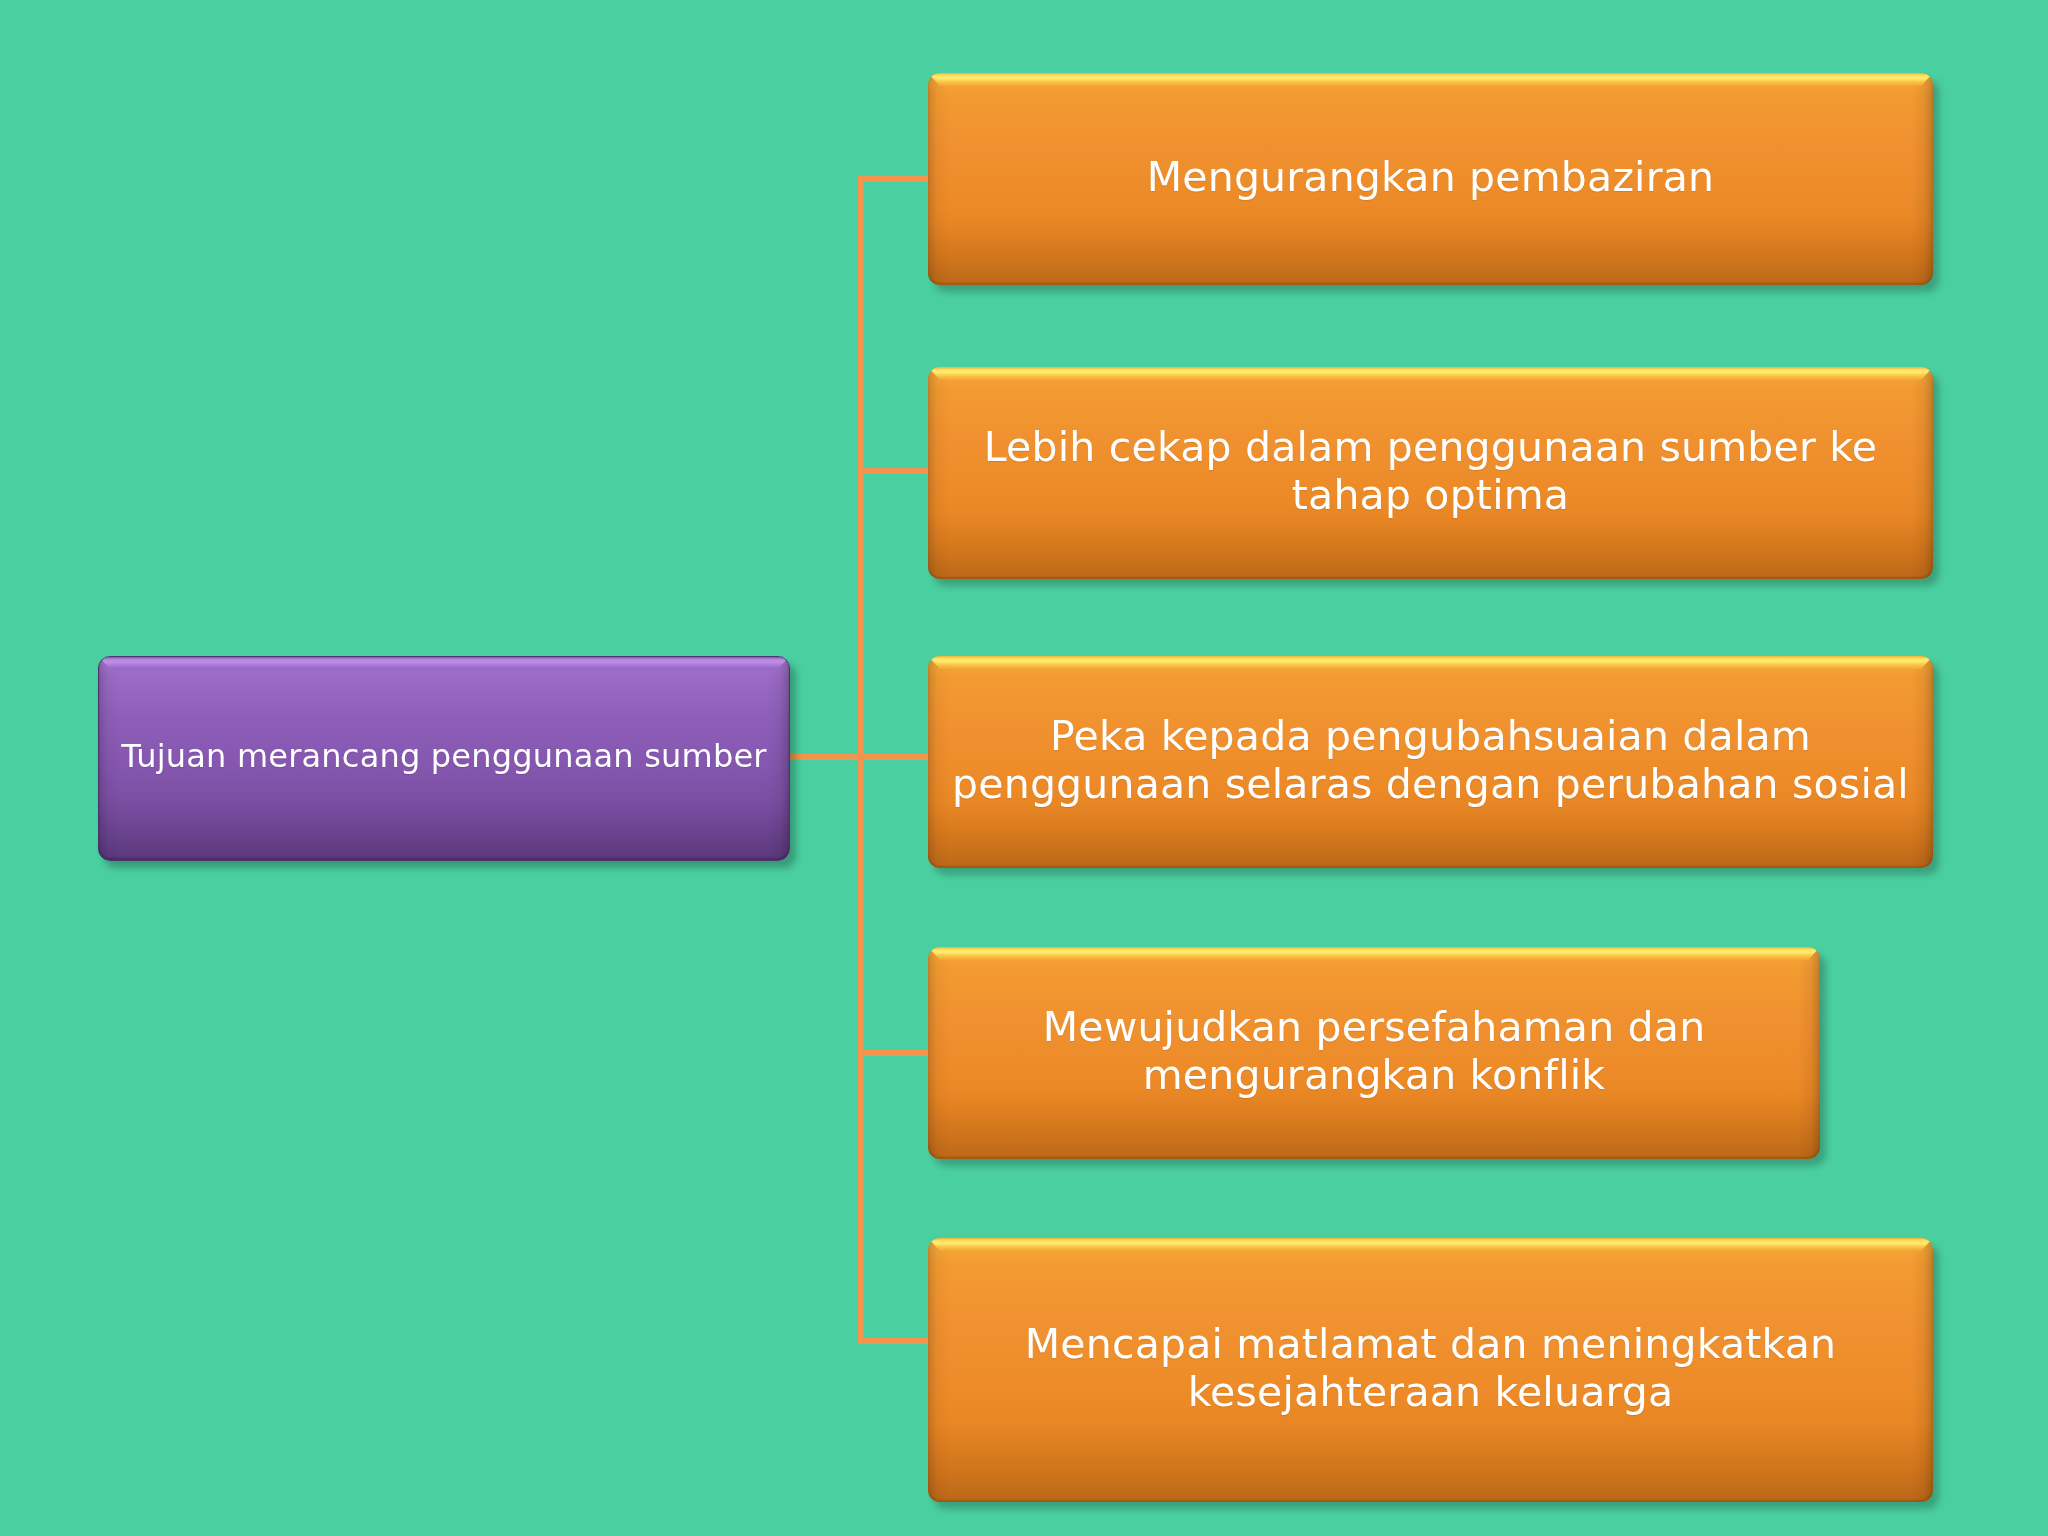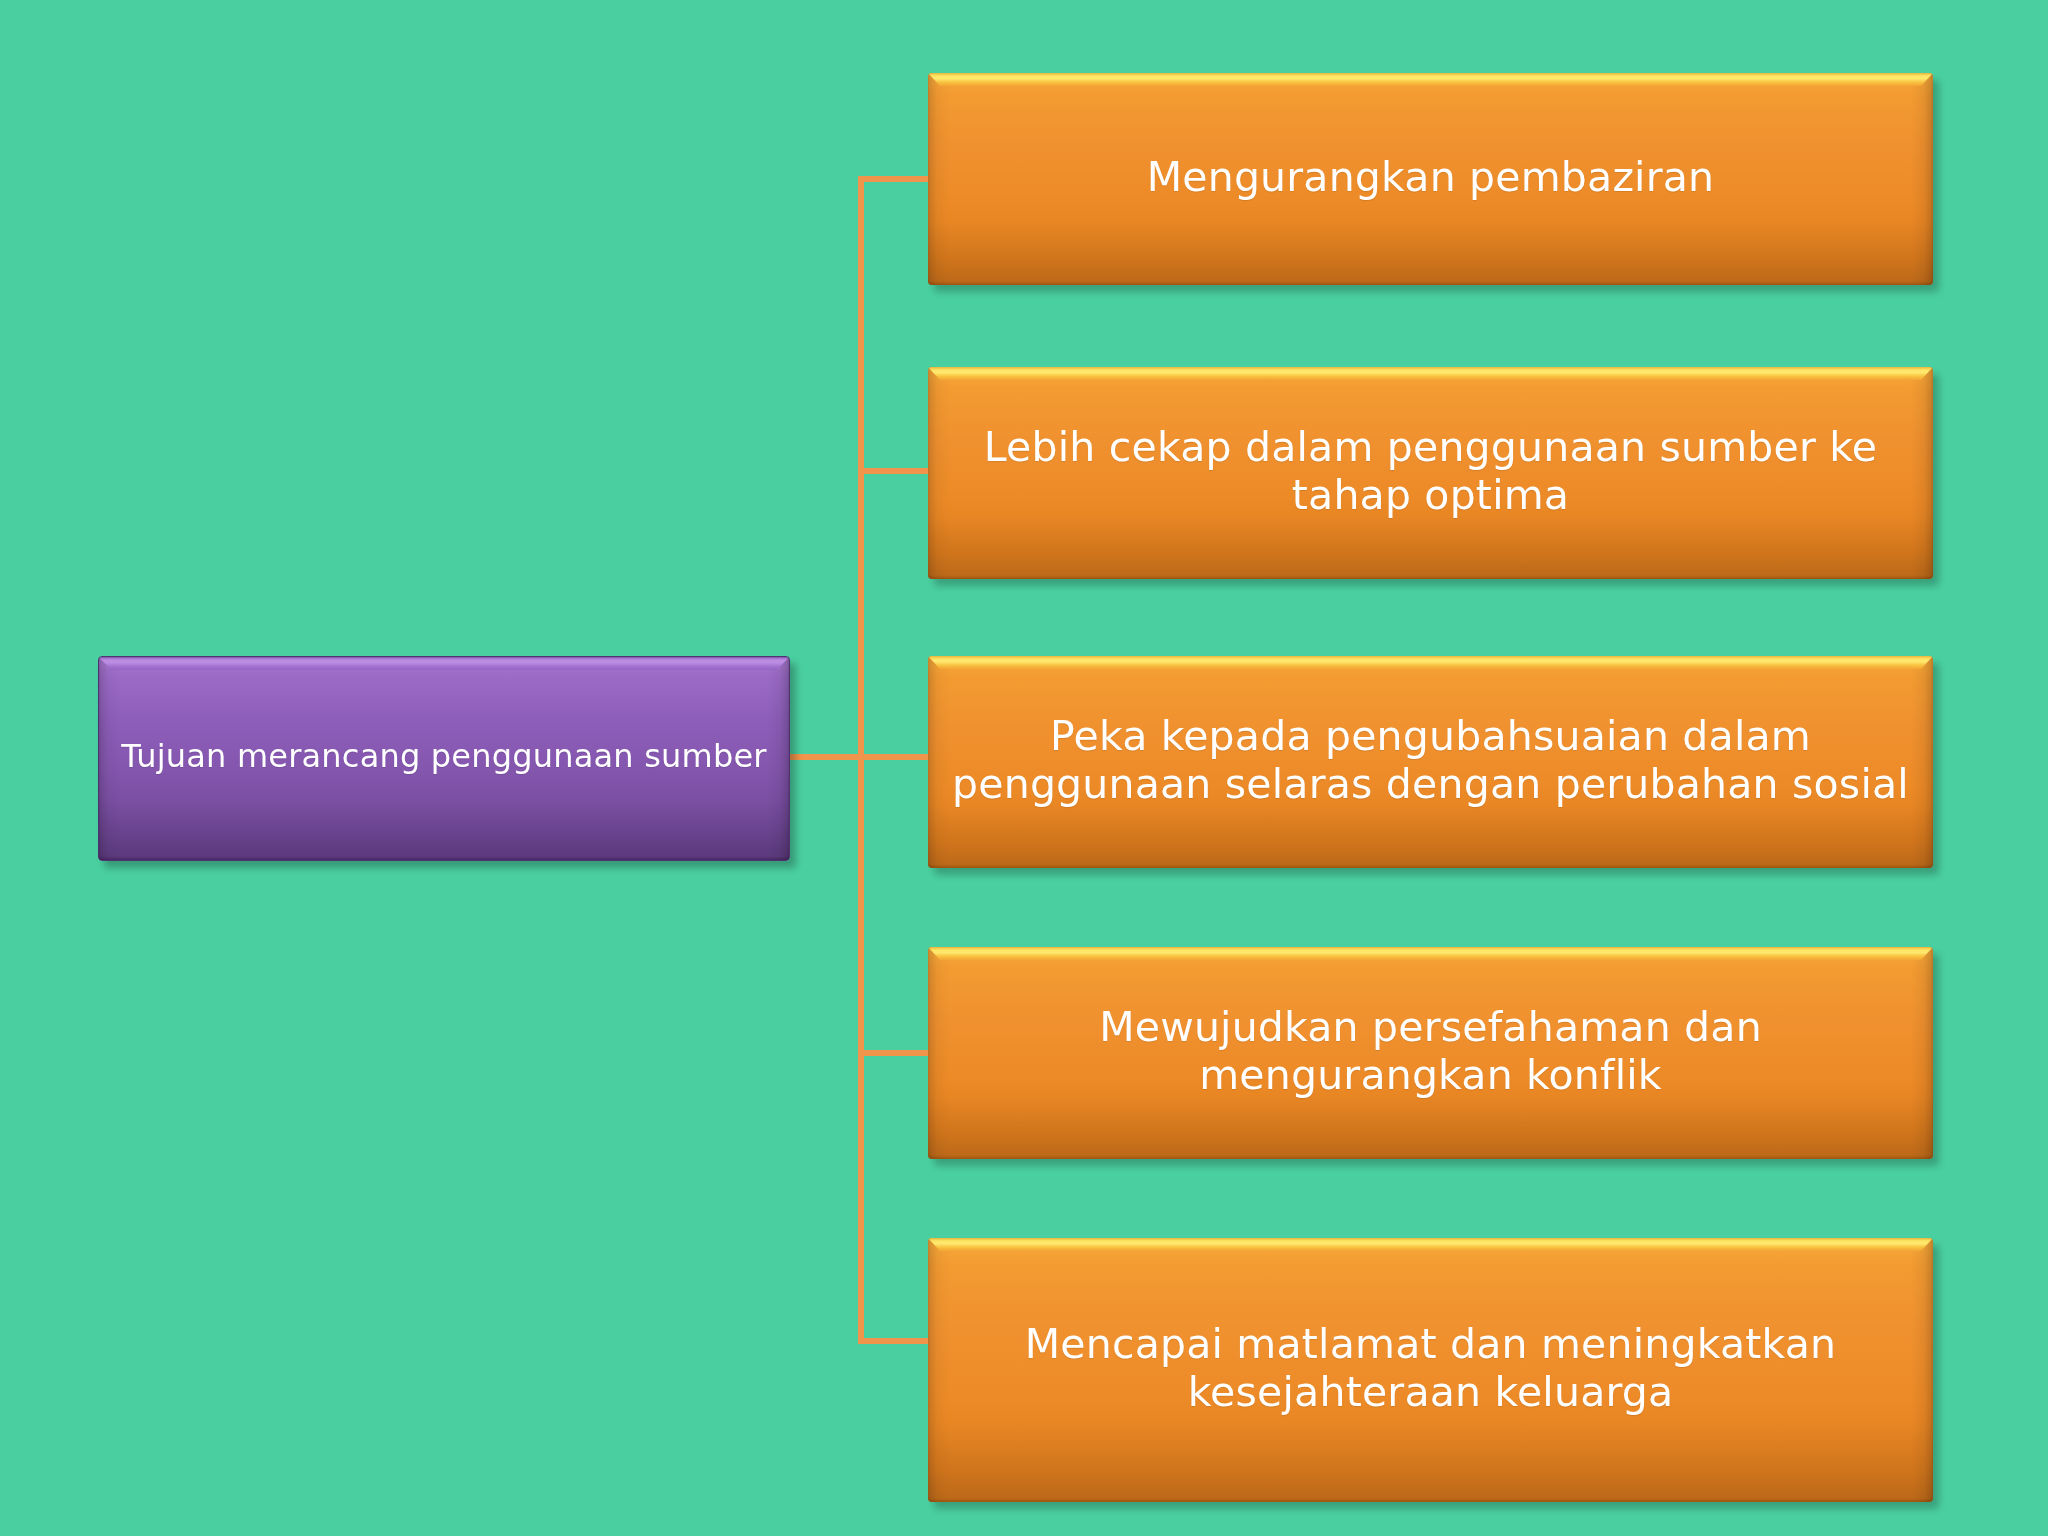--- a/index.html
+++ b/index.html
@@ -32,21 +32,21 @@
     box-sizing: border-box;
     display: flex;
     align-items: center;
     justify-content: center;
     text-align: center;
     color: #FFFFFF;
     font-weight: 400;
     line-height: 1.18;
     letter-spacing: .2px;
     padding: 6px 18px 10px 18px;
-    border-radius: 4px;
+    border-radius: 12px;
     overflow: hidden;
   }
   .node .label {
     position: relative;
     z-index: 3;
     display: block;
     width: 100%;
     text-shadow: 0 1px 1px rgba(0,0,0,.10);
   }
 
@@ -157,21 +157,21 @@
   </div>
 
   <div class="node orange" style="left:928px; top:367px; width:1005px; height:212px;">
     <span class="label">Lebih cekap dalam penggunaan sumber ke tahap optima</span>
   </div>
 
   <div class="node orange" style="left:928px; top:656px; width:1005px; height:212px;">
     <span class="label">Peka kepada pengubahsuaian dalam penggunaan selaras dengan perubahan sosial</span>
   </div>
 
-  <div class="node orange" style="left:928px; top:947px; width:1005px; height:212px;">
+  <div class="node orange" style="left:928px; top:947px; width:892px; height:212px;">
     <span class="label">Mewujudkan persefahaman dan mengurangkan konflik</span>
   </div>
 
   <div class="node orange" style="left:928px; top:1238px; width:1005px; height:264px;">
     <span class="label">Mencapai matlamat dan meningkatkan kesejahteraan keluarga</span>
   </div>
 
 </div>
 
 </body></html>

